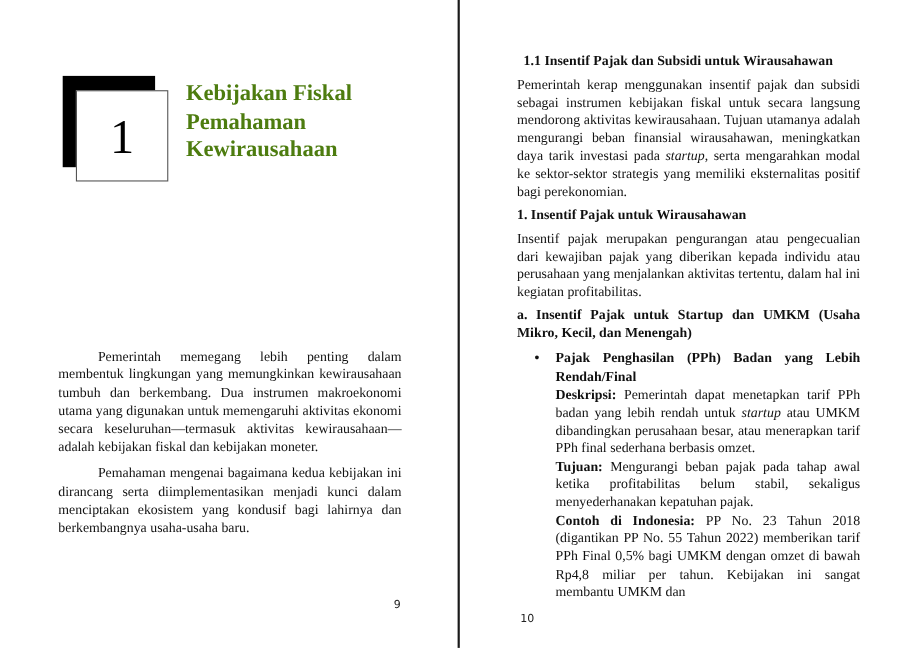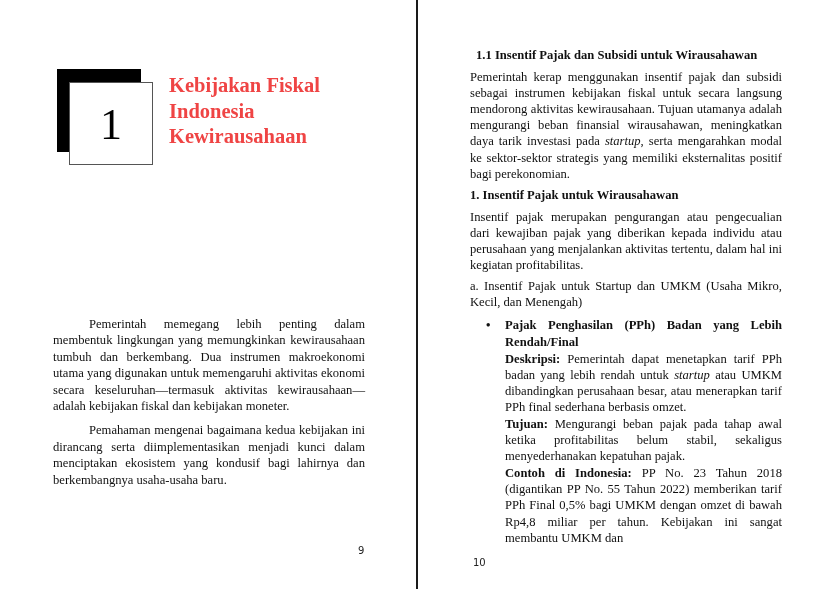--- a/index.html
+++ b/index.html
@@ -12,55 +12,55 @@
   .page-left { left: 0; width: 417px; }
   .page-right { left: 418px; width: 482px; }
   .divider { position: absolute; left: 416px; top: 0; width: 1.5px; height: 589px; background: #1a1a1a; }
 
   .chap-shadow { position: absolute; left: 57px; top: 69px; width: 84px; height: 83px; background: #000; }
   .chap-box { position: absolute; left: 69px; top: 82px; width: 82px; height: 81px; background: #fff;
     border: 1px solid #555; display: flex; align-items: center; justify-content: center; }
   .chap-num { font-size: 44px; line-height: 1; color: #000; margin-top: 2px; }
 
   .chap-title { position: absolute; left: 169px; top: 73px; width: 200px; font-size: 20.5px;
-    line-height: 25.5px; font-weight: bold; color: #ef4444; }
+    line-height: 25.5px; font-weight: bold; color: #4d7c0f; }
   .chap-title div { white-space: nowrap; }
 
   .body-left { position: absolute; left: 53px; top: 316px; width: 312px; font-size: 12.6px;
     line-height: 16.4px; text-align: justify; }
   .body-left p { margin: 0 0 8px 0; text-indent: 36px; }
 
   .pnum { position: absolute; top: 545px; font-family: "DejaVu Sans", sans-serif; font-size: 10px; color: #222; }
   .pnum-left { left: 358px; }
   .pnum-right { left: 55px; margin-top: 12px; }
 
   .body-right { position: absolute; left: 52px; top: 47px; width: 312px; font-size: 12.6px;
     line-height: 16.1px; text-align: justify; }
   .body-right p { margin: 0 0 5px 0; }
   .h-sec { font-weight: bold; margin: 0 0 6px 6px !important; }
   .h-sub { font-weight: bold; margin: 0 0 6px 0 !important; }
-  .h-subsub { font-weight: normal; margin: 0 0 7px 0 !important; }
+  .h-subsub { font-weight: bold; margin: 0 0 7px 0 !important; }
   .bullet-item { position: relative; padding-left: 35px; }
   .bullet-dot { position: absolute; left: 16px; top: 0; font-weight: bold; }
   .bullet-item p { margin: 0 0 1px 0; }
   .bullet-head { font-weight: bold; }
   b { font-weight: bold; }
   i { font-style: italic; }
 </style>
 </head>
 <body>
 
 <div class="page page-left">
   <div class="chap-shadow"></div>
   <div class="chap-box">
     <span class="chap-num">1</span>
   </div>
   <div class="chap-title">
     <div>Kebijakan Fiskal</div>
-    <div>Indonesia</div>
+    <div>Pemahaman</div>
     <div>Kewirausahaan</div>
   </div>
   <div class="body-left">
     <p>Pemerintah memegang lebih penting dalam membentuk lingkungan yang memungkinkan kewirausahaan tumbuh dan berkembang. Dua instrumen makroekonomi utama yang digunakan untuk memengaruhi aktivitas ekonomi secara keseluruhan—termasuk aktivitas kewirausahaan—adalah kebijakan fiskal dan kebijakan moneter.</p>
     <p>Pemahaman mengenai bagaimana kedua kebijakan ini dirancang serta diimplementasikan menjadi kunci dalam menciptakan ekosistem yang kondusif bagi lahirnya dan berkembangnya usaha-usaha baru.</p>
   </div>
   <div class="pnum pnum-left">9</div>
 </div>
 
 <div class="divider"></div>

